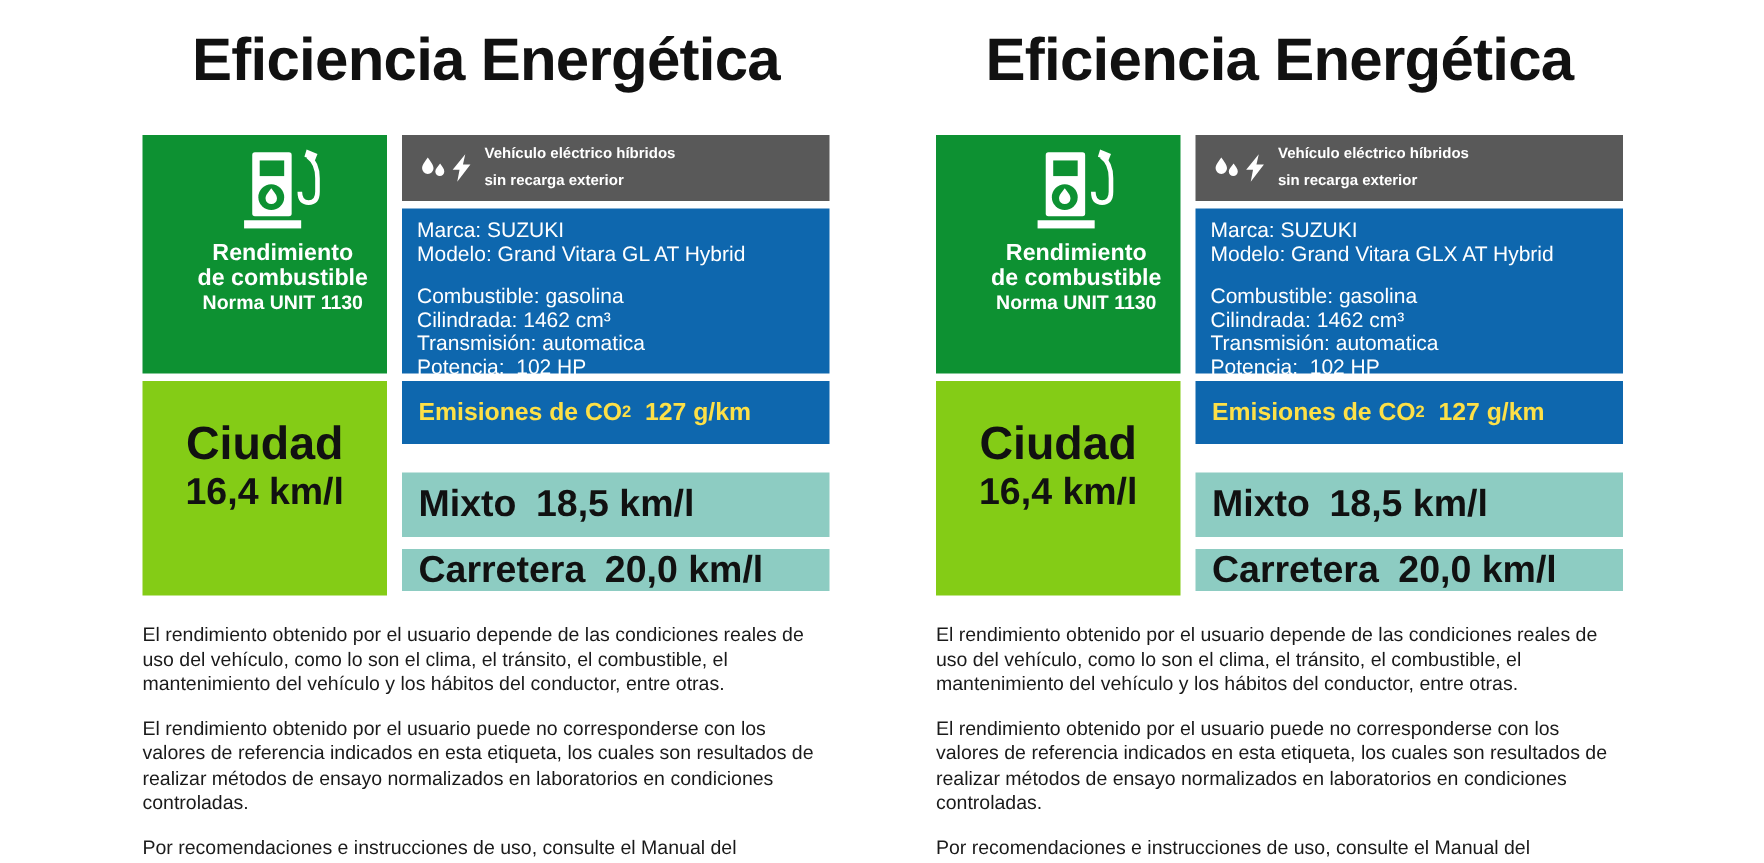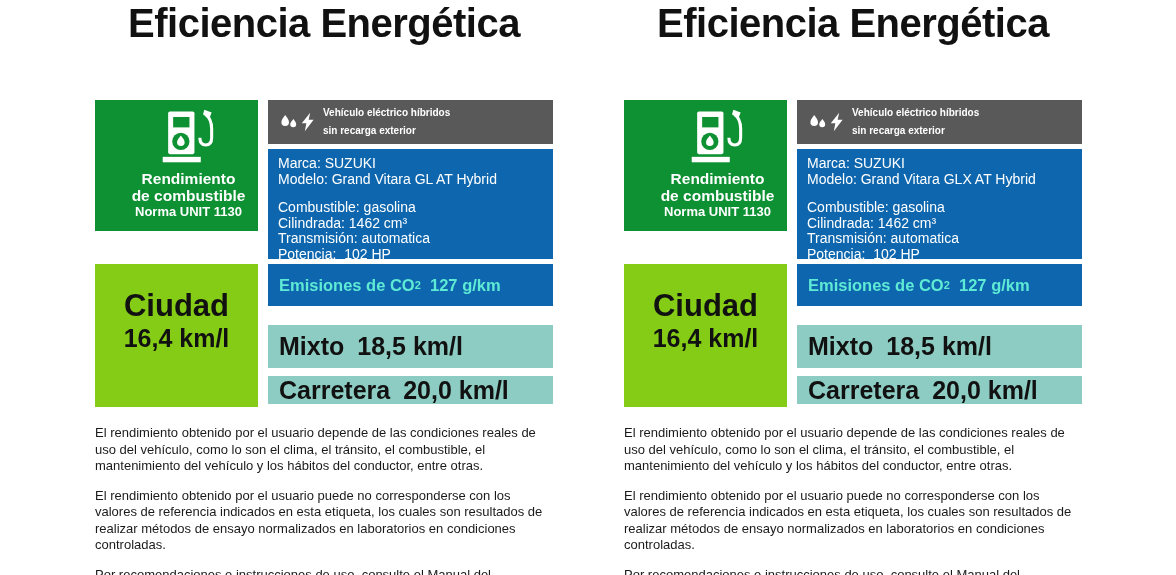--- a/index.html
+++ b/index.html
@@ -3,28 +3,28 @@
 <meta charset="utf-8">
 <style>
   html,body{margin:0;padding:0;background:#ffffff;}
   body{font-family:"Liberation Sans", sans-serif; -webkit-font-smoothing:antialiased;}
   .canvas{position:relative;width:1176px;height:575px;background:#ffffff;overflow:hidden;}
 
   .label-wrap{position:absolute;top:0;width:458px;}
   .label-0{left:95px;}
   .label-1{left:624px;}
 
-  .title{height:100px;display:flex;align-items:flex-start;justify-content:center;
-         padding-top:1px;box-sizing:border-box;
+  .title{height:90px;display:flex;align-items:flex-start;justify-content:center;
+         padding-top:18px;box-sizing:border-box;
          font-size:40px;font-weight:bold;color:#111;letter-spacing:-0.5px;white-space:nowrap;}
 
   .grid{display:grid;grid-template-columns:163px 285px;column-gap:10px;row-gap:5px;}
 
   
-  .fuel-panel{background:#0d9132;height:131px;display:flex;flex-direction:column;
+  .fuel-panel{background:#0d9132;height:159px;display:flex;flex-direction:column;
               align-items:center;box-sizing:border-box;padding-top:7px;padding-left:24px;}
   .fuel-panel svg{display:block;}
   .fuel-title{color:#fff;font-weight:bold;font-size:15.5px;line-height:17px;text-align:center;margin-top:5px;}
   .fuel-norm{color:#fff;font-weight:bold;font-size:13px;}
 
   
   .r1{display:flex;flex-direction:column;gap:5px;}
   .gray-header{background:#595959;height:44px;display:flex;align-items:center;
                box-sizing:border-box;padding:0 8px 0 11px;gap:9px;}
   .hdr-icons{display:flex;align-items:center;gap:3px;flex:0 0 auto;}
@@ -34,21 +34,21 @@
   .spec-line{white-space:pre-wrap;}
   .spec-gap{height:13px;}
 
   
   .ciudad{background:#84cc16;height:143px;box-sizing:border-box;text-align:center;padding-top:25px;}
   .ciudad-label{font-size:31px;font-weight:bold;color:#111;line-height:34px;}
   .ciudad-value{font-size:25px;font-weight:bold;color:#111;line-height:30px;}
 
   .r2{display:flex;flex-direction:column;}
   .co2-bar{background:#0e67ae;height:42px;display:flex;align-items:center;
-           box-sizing:border-box;padding-left:11px;color:#5eead4;font-weight:bold;font-size:16.5px;
+           box-sizing:border-box;padding-left:11px;color:#fde047;font-weight:bold;font-size:16.5px;
            margin-bottom:6px;white-space:pre-wrap;}
   .co2-bar sub{font-size:11px;line-height:0;}
   .rate-bar{background:#8dccc2;display:flex;align-items:center;box-sizing:border-box;
             padding-left:11px;color:#111;font-weight:bold;font-size:25px;}
   .mixto{height:43px;margin-bottom:8px;margin-top:13px;}
   .carretera{height:28px;}
   .rate-bar .val{margin-left:13px;}
 
   
   .footer{margin-top:18px;font-size:13px;line-height:16.5px;color:#1a1a1a;}

